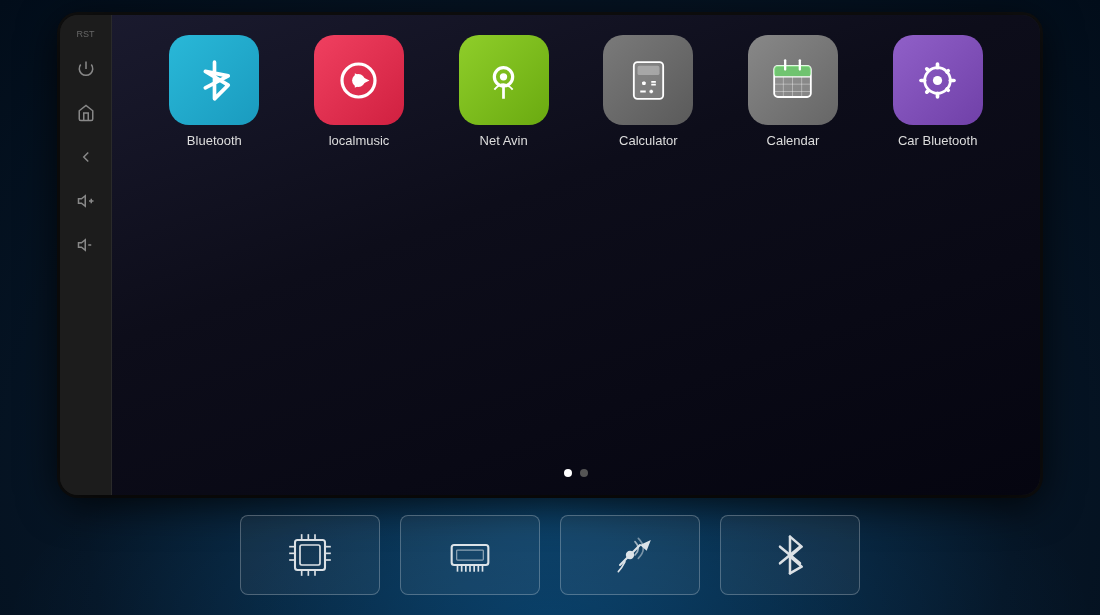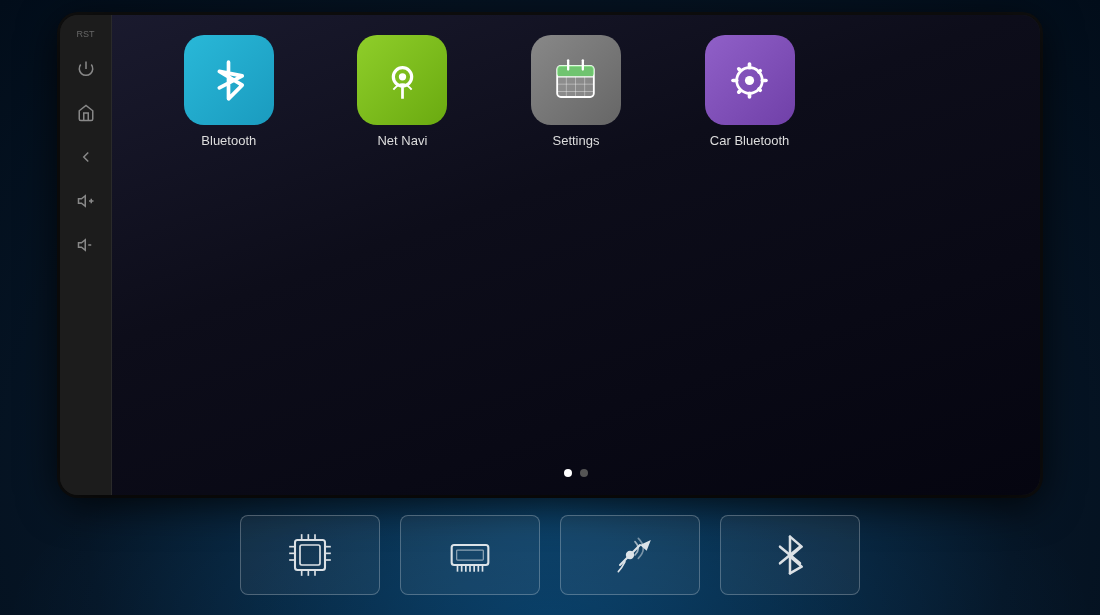--- a/index.html
+++ b/index.html
@@ -93,21 +93,21 @@
       flex: 1;
       background: linear-gradient(160deg, #1a1a2e 0%, #0d0d1a 40%, #050510 100%);
       padding: 20px 30px 10px 30px;
       display: flex;
       flex-direction: column;
     }
 
     
     .app-grid {
       display: grid;
-      grid-template-columns: repeat(5, 1fr);
+      grid-template-columns: repeat(6, 1fr);
       grid-template-rows: repeat(2, auto);
       gap: 10px 0;
       flex: 1;
     }
 
     .app-item {
       display: flex;
       flex-direction: column;
       align-items: center;
       gap: 8px;
@@ -287,53 +287,82 @@
 
         <div class="app-item">
           <div class="app-icon icon-bluetooth">
             <svg viewBox="0 0 60 60" fill="none">
               <path d="M30 10 L30 50 L45 35 L20 20 L45 25 L20 38" stroke="white" stroke-width="4" stroke-linecap="round" stroke-linejoin="round"></path>
             </svg>
           </div>
           <span class="app-label">Bluetooth</span>
         </div>
 
+        <div class="app-item">
+          <div class="app-icon icon-localmusic">
+            <svg viewBox="0 0 60 60" fill="none">
+              <circle cx="30" cy="30" r="18" stroke="white" stroke-width="3.5"></circle>
+              <circle cx="30" cy="30" r="7" fill="white"></circle>
+              <polygon points="26,22 26,38 42,30" fill="white"></polygon>
+            </svg>
+          </div>
+          <span class="app-label">localmusic</span>
+        </div>
 
 
         <div class="app-item">
           <div class="app-icon icon-netnavi">
             <svg viewBox="0 0 60 60" fill="none">
               <circle cx="30" cy="26" r="10" stroke="white" stroke-width="3.5"></circle>
               <circle cx="30" cy="26" r="4" fill="white"></circle>
               <path d="M20 40 Q30 28 40 40" stroke="white" stroke-width="2" fill="none"></path>
               <path d="M30 36 L30 50" stroke="white" stroke-width="3"></path>
             </svg>
           </div>
-          <span class="app-label">Net Navi</span>
-        </div>
-
-
-
+          <span class="app-label">Net Avin</span>
+        </div>
+
+
+
+        <div class="app-item">
+          <div class="app-icon icon-calculator">
+            <svg viewBox="0 0 60 60" fill="none">
+              <rect x="14" y="10" width="32" height="40" rx="4" fill="rgba(255,255,255,0.15)" stroke="white" stroke-width="2"></rect>
+              <rect x="18" y="14" width="24" height="10" rx="2" fill="rgba(255,255,255,0.3)"></rect>
+
+              <line x1="23" y1="33" x2="27" y2="33" stroke="white" stroke-width="2.5"></line>
+              <line x1="25" y1="31" x2="25" y2="35" stroke="white" stroke-width="2.5"></line>
+
+              <line x1="33" y1="31.5" x2="38" y2="31.5" stroke="white" stroke-width="2"></line>
+              <line x1="33" y1="34.5" x2="38" y2="34.5" stroke="white" stroke-width="2"></line>
+
+              <line x1="21" y1="42" x2="27" y2="42" stroke="white" stroke-width="2"></line>
+              <line x1="33" y1="40" x2="33" y2="44" stroke="white" stroke-width="2"></line>
+              <line x1="31" y1="42" x2="35" y2="42" stroke="white" stroke-width="2"></line>
+            </svg>
+          </div>
+          <span class="app-label">Calculator</span>
+        </div>
 
         <div class="app-item">
           <div class="app-icon icon-calendar">
             <svg viewBox="0 0 60 60" fill="none">
               <rect x="10" y="14" width="40" height="34" rx="4" fill="rgba(255,255,255,0.15)" stroke="white" stroke-width="2"></rect>
               <rect x="10" y="14" width="40" height="12" rx="4" fill="rgba(100,220,100,0.7)"></rect>
               <line x1="10" y1="26" x2="50" y2="26" stroke="white" stroke-width="1.5"></line>
               <line x1="10" y1="34" x2="50" y2="34" stroke="rgba(255,255,255,0.4)" stroke-width="1"></line>
               <line x1="10" y1="42" x2="50" y2="42" stroke="rgba(255,255,255,0.4)" stroke-width="1"></line>
               <line x1="20" y1="26" x2="20" y2="48" stroke="rgba(255,255,255,0.4)" stroke-width="1"></line>
               <line x1="30" y1="26" x2="30" y2="48" stroke="rgba(255,255,255,0.4)" stroke-width="1"></line>
               <line x1="40" y1="26" x2="40" y2="48" stroke="rgba(255,255,255,0.4)" stroke-width="1"></line>
               <line x1="22" y1="8" x2="22" y2="18" stroke="white" stroke-width="2.5" stroke-linecap="round"></line>
               <line x1="38" y1="8" x2="38" y2="18" stroke="white" stroke-width="2.5" stroke-linecap="round"></line>
             </svg>
           </div>
-          <span class="app-label">Settings</span>
+          <span class="app-label">Calendar</span>
         </div>
 
         <div class="app-item">
           <div class="app-icon icon-carsettings">
             <svg viewBox="0 0 60 60" fill="none">
               <circle cx="30" cy="30" r="14" stroke="white" stroke-width="3"></circle>
               <circle cx="30" cy="30" r="5" fill="white"></circle>
 
               <rect x="28" y="10" width="4" height="8" rx="2" fill="white"></rect>
               <rect x="28" y="42" width="4" height="8" rx="2" fill="white"></rect>

